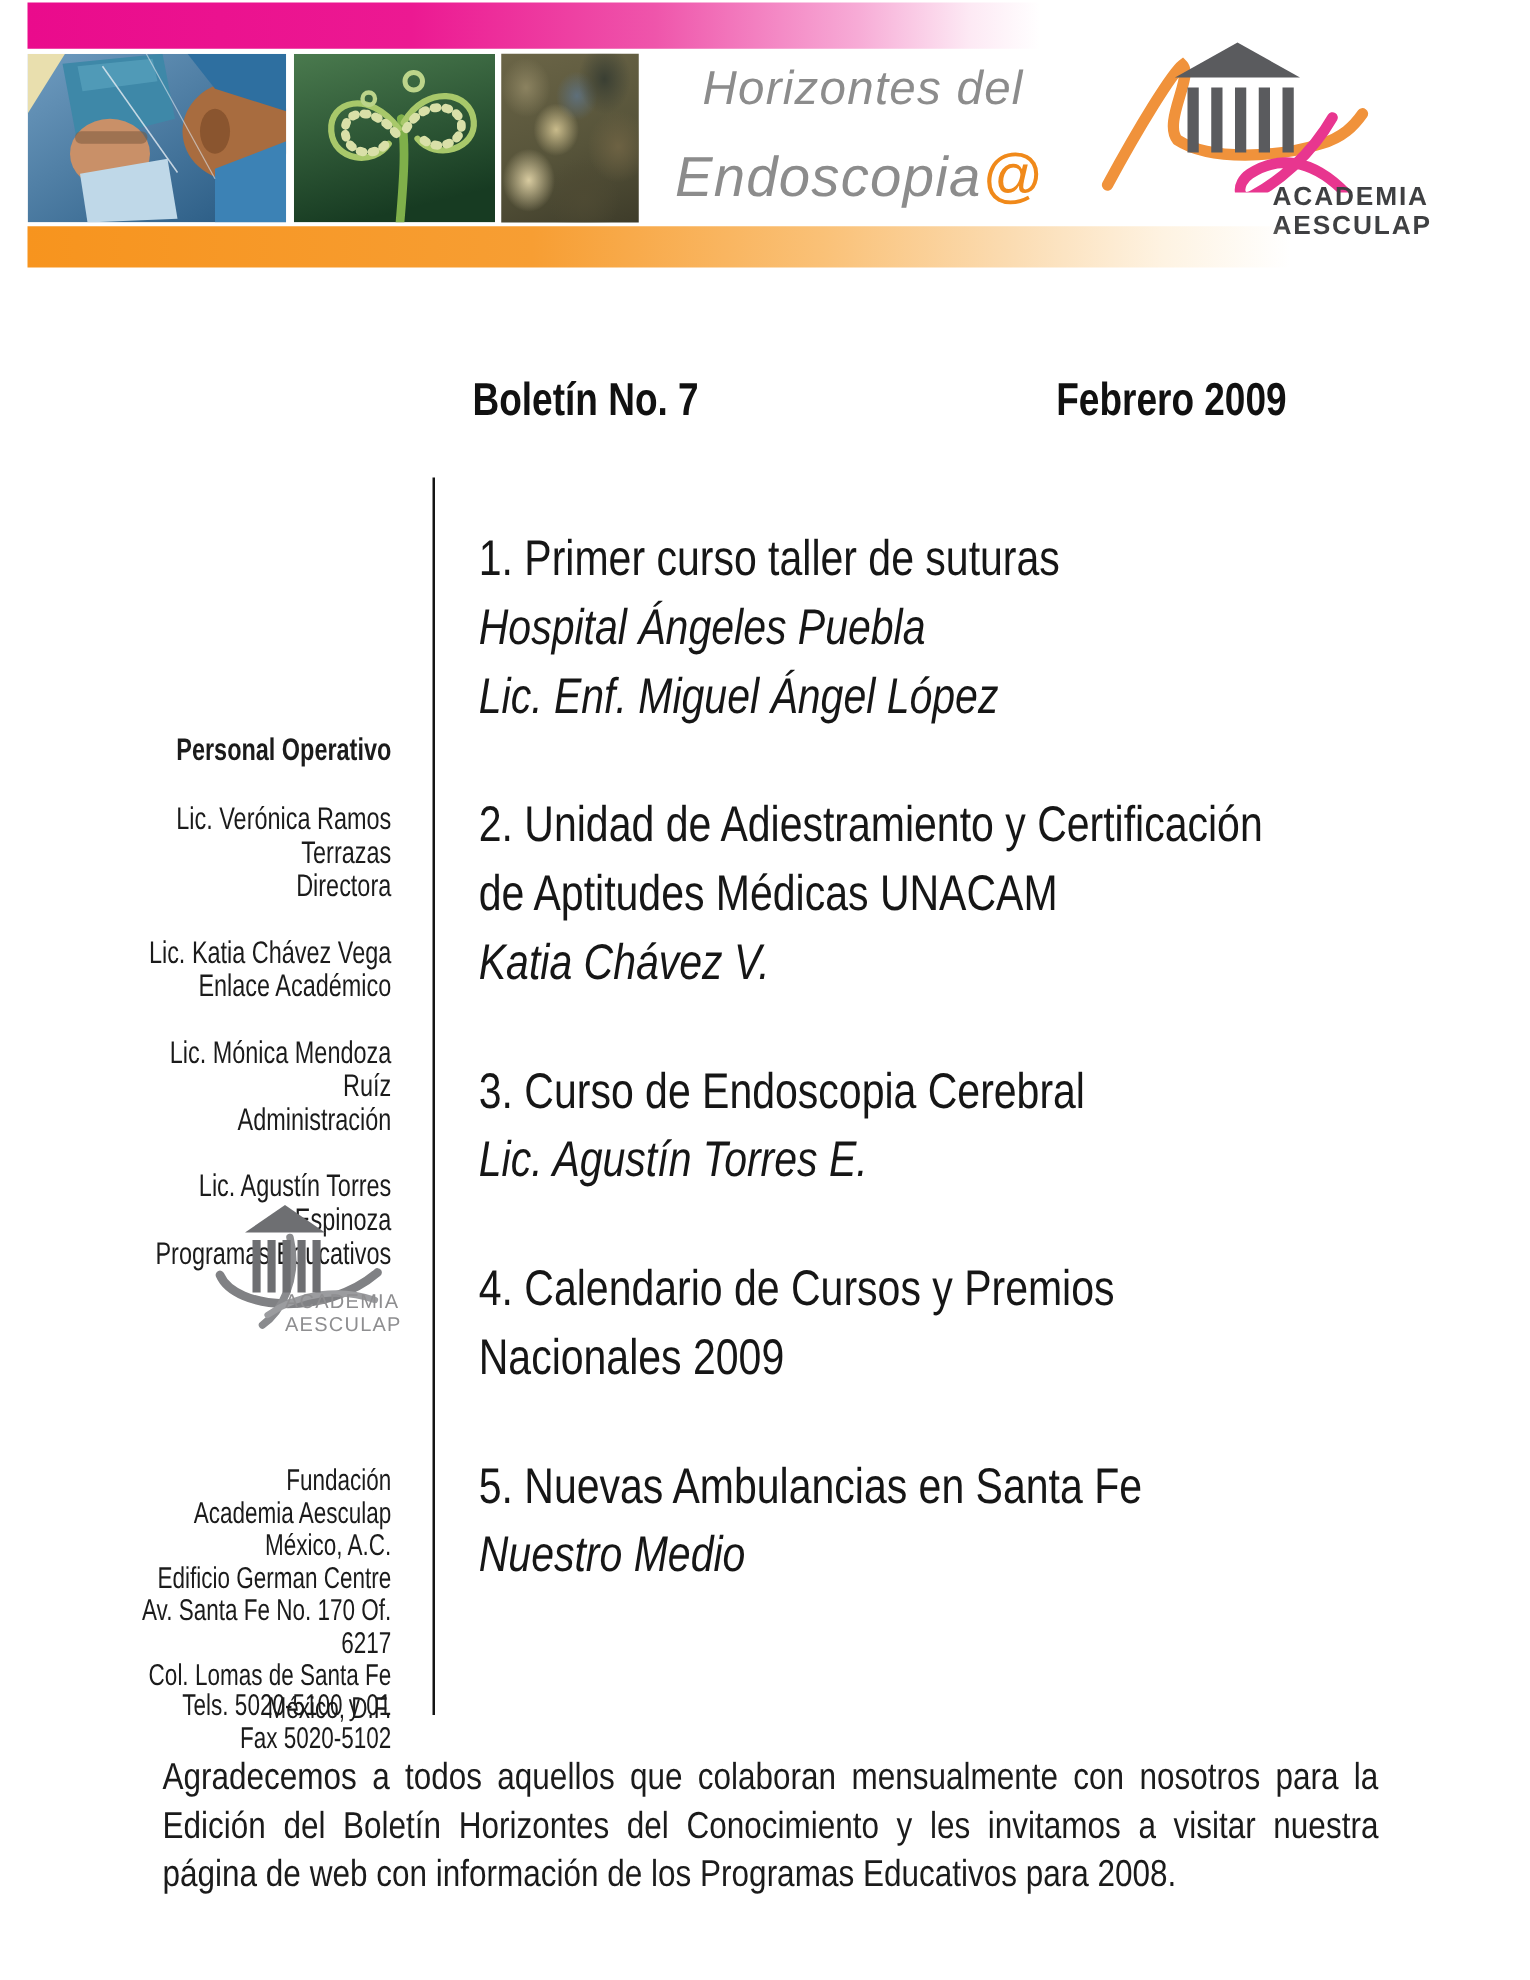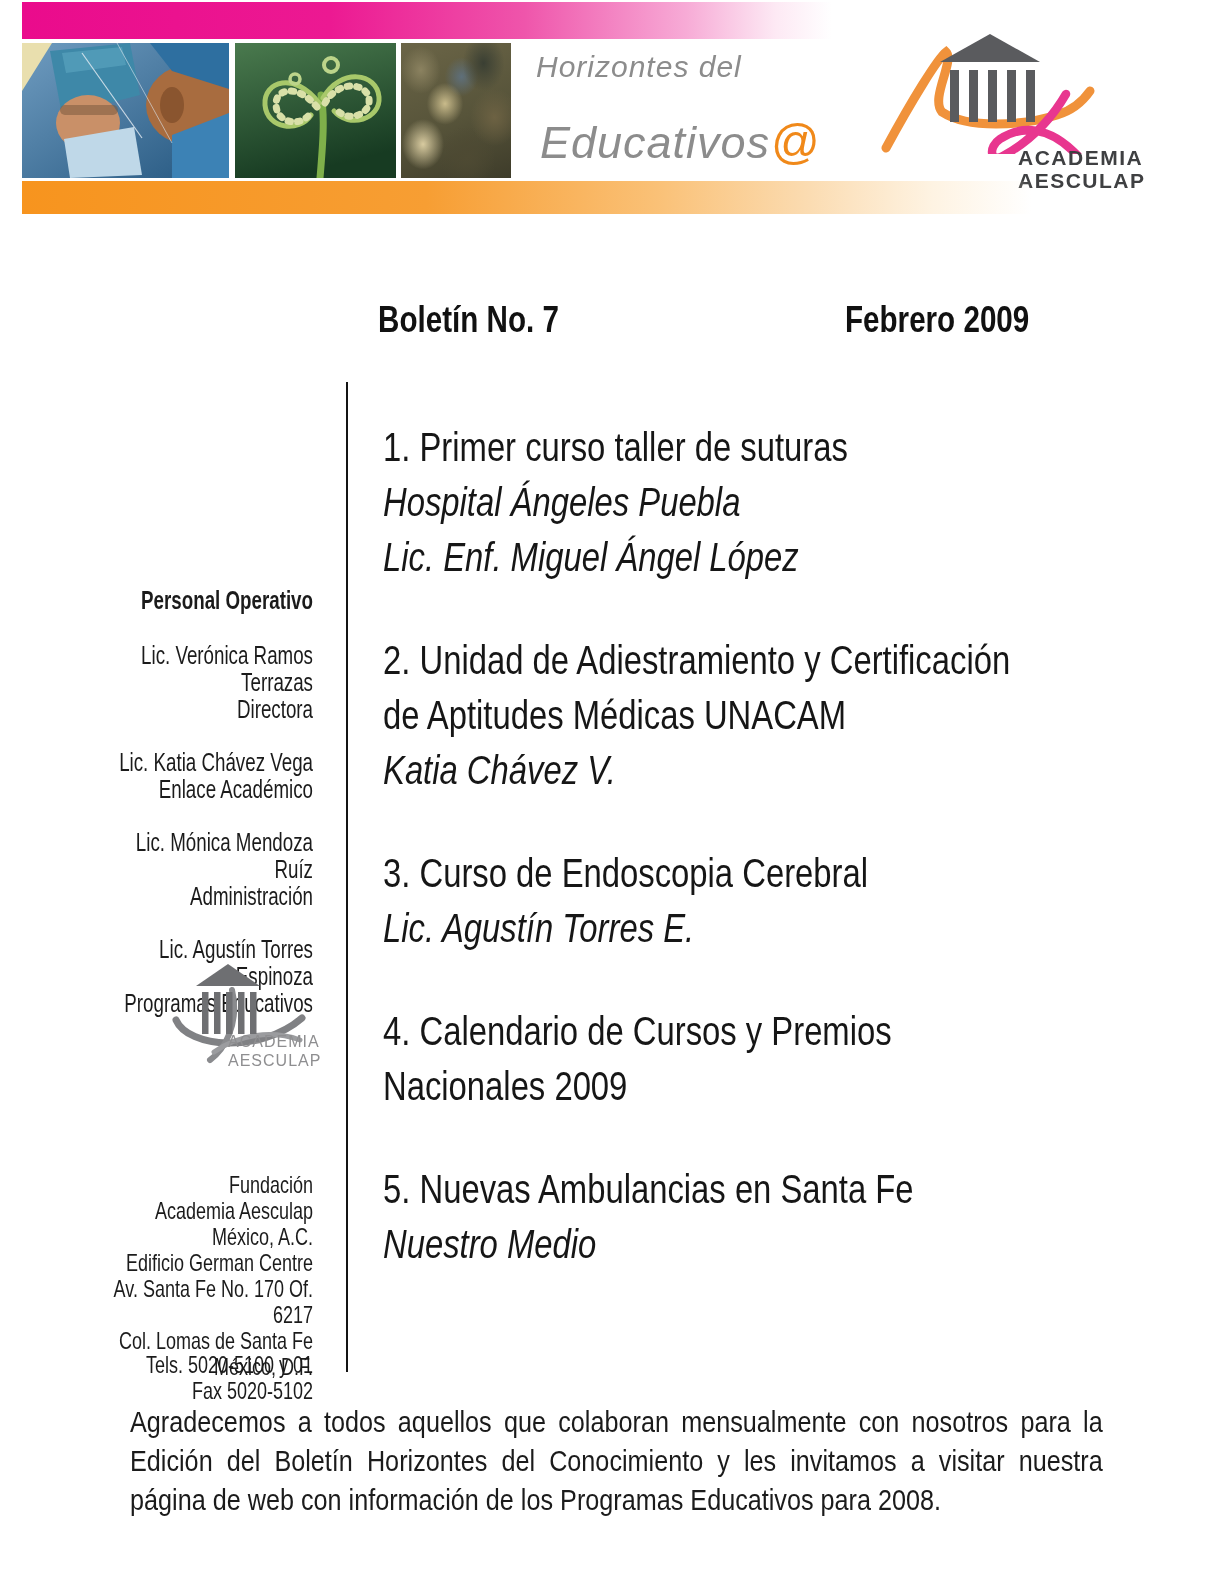--- a/index.html
+++ b/index.html
@@ -32,21 +32,21 @@
       radial-gradient(26px 30px at 40% 45%, #c9bb8b 0%, rgba(0,0,0,0) 70%),
       radial-gradient(34px 40px at 85% 55%, #6d6243 0%, rgba(0,0,0,0) 72%),
       radial-gradient(30px 36px at 20% 75%, #d8cba0 0%, rgba(0,0,0,0) 70%),
       radial-gradient(40px 44px at 60% 85%, #4e4a33 0%, rgba(0,0,0,0) 72%),
       radial-gradient(24px 28px at 55% 25%, #5e6f7a 0%, rgba(0,0,0,0) 70%),
       linear-gradient(160deg,#6b6547 0%,#57543a 55%,#3e3c2a 100%);
   }
 
   
   .brand-line { font-style:italic; color:#8c8c8c; letter-spacing:1px; white-space:nowrap; }
-  .brand-1 { left:536px; top:50px;  font-size:30px; }
+  .brand-1 { left:562px; top:50px;  font-size:38px; }
   .brand-2 { left:540px; top:114px; font-size:45px; }
   .brand-at { color:#f0891a; font-size:48px; }
 
   .logo-svg { left:862px; top:30px; }
   .logo-text { left:1018px; top:146px; font-size:21px; line-height:23px; letter-spacing:1.5px; color:#3f4042; font-weight:bold; }
 
   
   .h-bulletin, .h-date {
     top:299px; font-size:37px; font-weight:bold; color:#111;
     transform:scaleX(0.8); transform-origin:0 0; white-space:nowrap;
@@ -127,21 +127,21 @@
       <path d="M82,64 C62,40 40,46 41,62 C42,80 64,84 74,72" fill="none" stroke="#d9e0a8" stroke-width="7" stroke-linecap="round" stroke-dasharray="2.5 7"></path>
       <path d="M90,60 C104,36 132,40 134,56 C136,72 112,80 101,66" fill="none" stroke="#d9e0a8" stroke-width="7" stroke-linecap="round" stroke-dasharray="2.5 7"></path>
       <circle cx="96" cy="22" r="7" fill="none" stroke="#bcd48a" stroke-width="4"></circle>
       <circle cx="60" cy="36" r="5" fill="none" stroke="#bcd48a" stroke-width="3.5"></circle>
     </svg>
   </div>
 
   <div class="abs photo photo-painting"></div>
 
   <div class="abs brand-line brand-1">Horizontes del</div>
-  <div class="abs brand-line brand-2"><span>Educativos</span><span class="brand-at">@</span></div>
+  <div class="abs brand-line brand-2"><span>Endoscopia</span><span class="brand-at">@</span></div>
 
   <svg class="abs logo-svg" width="330" height="124" viewBox="0 0 330 124">
     <path d="M 24,118 C 50,70 76,28 84,22 C 93,31 68,68 80,82 C 106,99 160,96 195,85 C 212,80 221,71 228,61" fill="none" stroke="#f0923b" stroke-width="9" stroke-linecap="round"></path>
     <path d="M 204,64 C 186,95 161,115 141,126 C 128,133 126,117 138,109 C 158,96 186,94 216,126" fill="none" stroke="#e8368f" stroke-width="8.5" stroke-linecap="round"></path>
     <polygon points="78,32 128,4 178,32" fill="#5a5b5e"></polygon>
     <rect x="88" y="40" width="9" height="52" fill="#5a5b5e"></rect>
     <rect x="107" y="40" width="9" height="52" fill="#5a5b5e"></rect>
     <rect x="126" y="40" width="9" height="52" fill="#5a5b5e"></rect>
     <rect x="145" y="40" width="9" height="52" fill="#5a5b5e"></rect>
     <rect x="164" y="40" width="9" height="52" fill="#5a5b5e"></rect>

